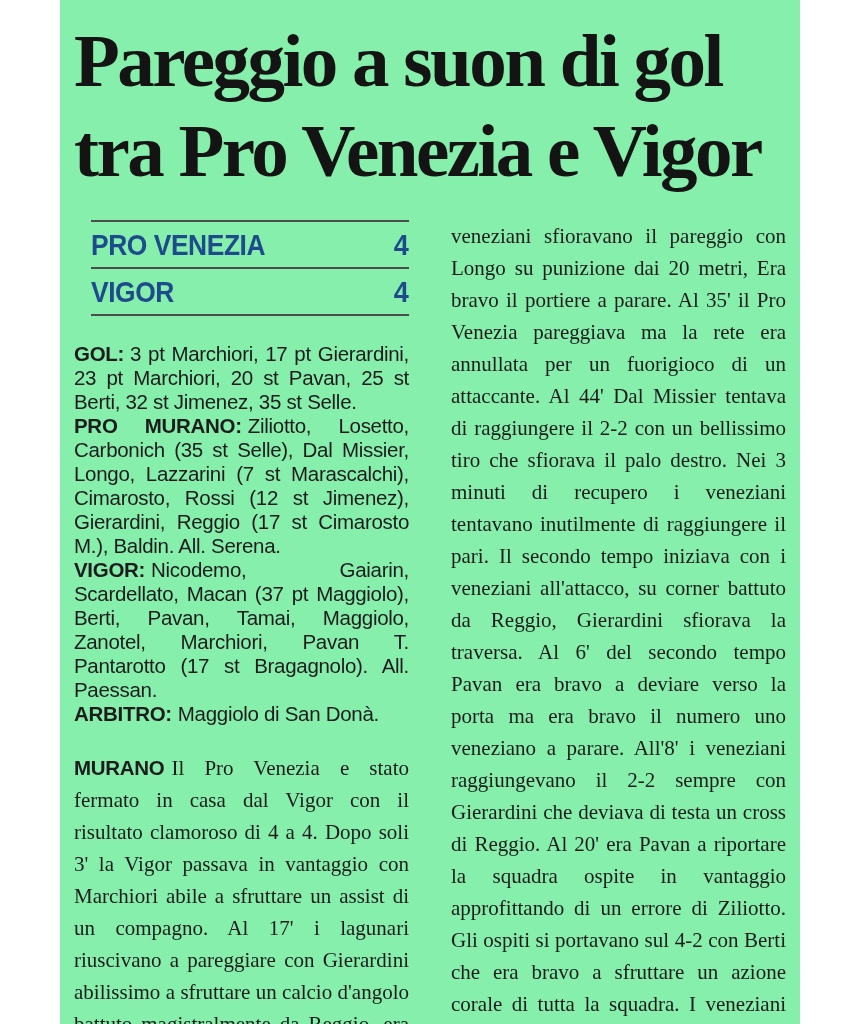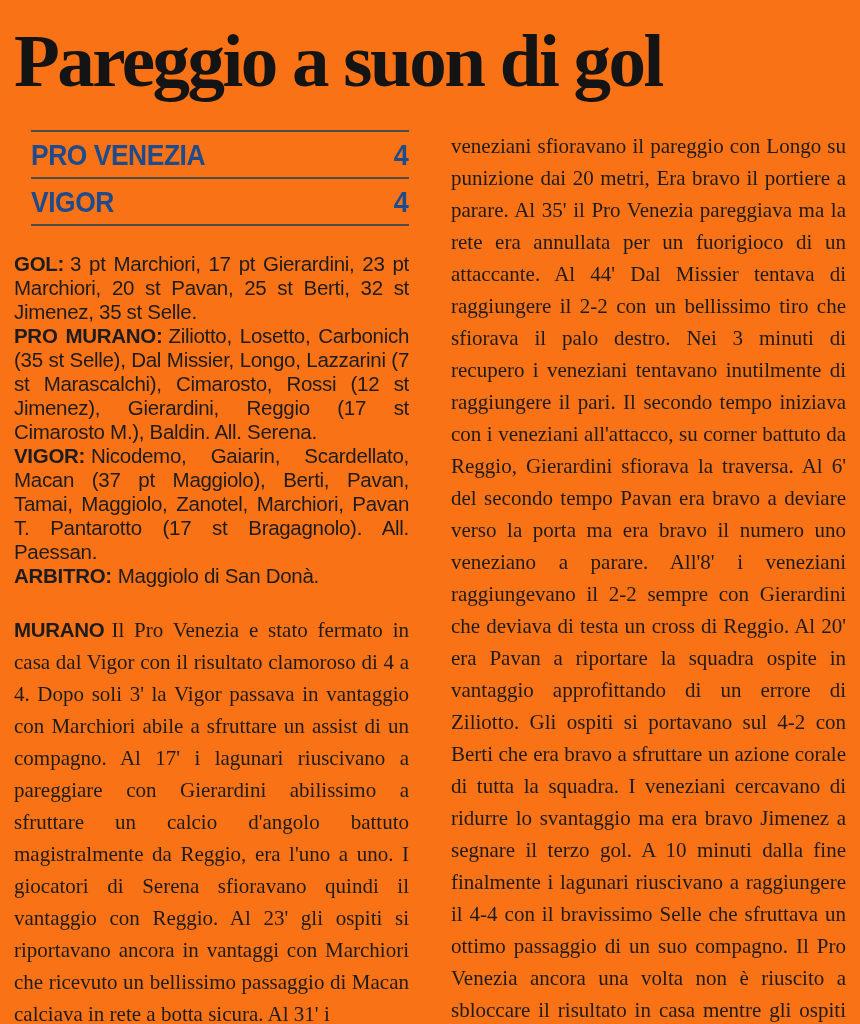--- a/index.html
+++ b/index.html
@@ -1,22 +1,22 @@
 <!DOCTYPE html>
 <html lang="it" style="--accent: #1d4b8c;"><head>
 <meta charset="utf-8">
 <style>
   * { margin: 0; padding: 0; box-sizing: border-box; }
   html, body { background: #ffffff; }
   .page {
     position: relative;
-    width: 860px;
+    width: 740px;
     height: 1024px;
     margin: 0 auto;
-    background: #f97316;
+    background: #86efac;
     overflow: hidden;
     color: #1b1b1b;
     font-family: "Liberation Serif", serif;
     padding: 14px 14px 0 14px;
   }
 
   
   .headline {
     font-family: "Liberation Serif", serif;
     font-weight: 700;
@@ -108,20 +108,21 @@
     margin-top: 8px;
   }
 </style>
 </head>
 <body>
 
 <div class="page">
 
   <h1 class="headline">
     <span>Pareggio a suon di gol</span><br>
+    <span>tra Pro Venezia e Vigor</span>
   </h1>
 
   <div class="columns">
 
     <div class="col col-left">
 
       <div class="scoreboard" style="border-color: rgb(76, 76, 76);">
         <div class="score-row" style="border-color: rgb(76, 76, 76);">
           <span class="team">PRO VENEZIA</span>
           <span class="score">4</span>

